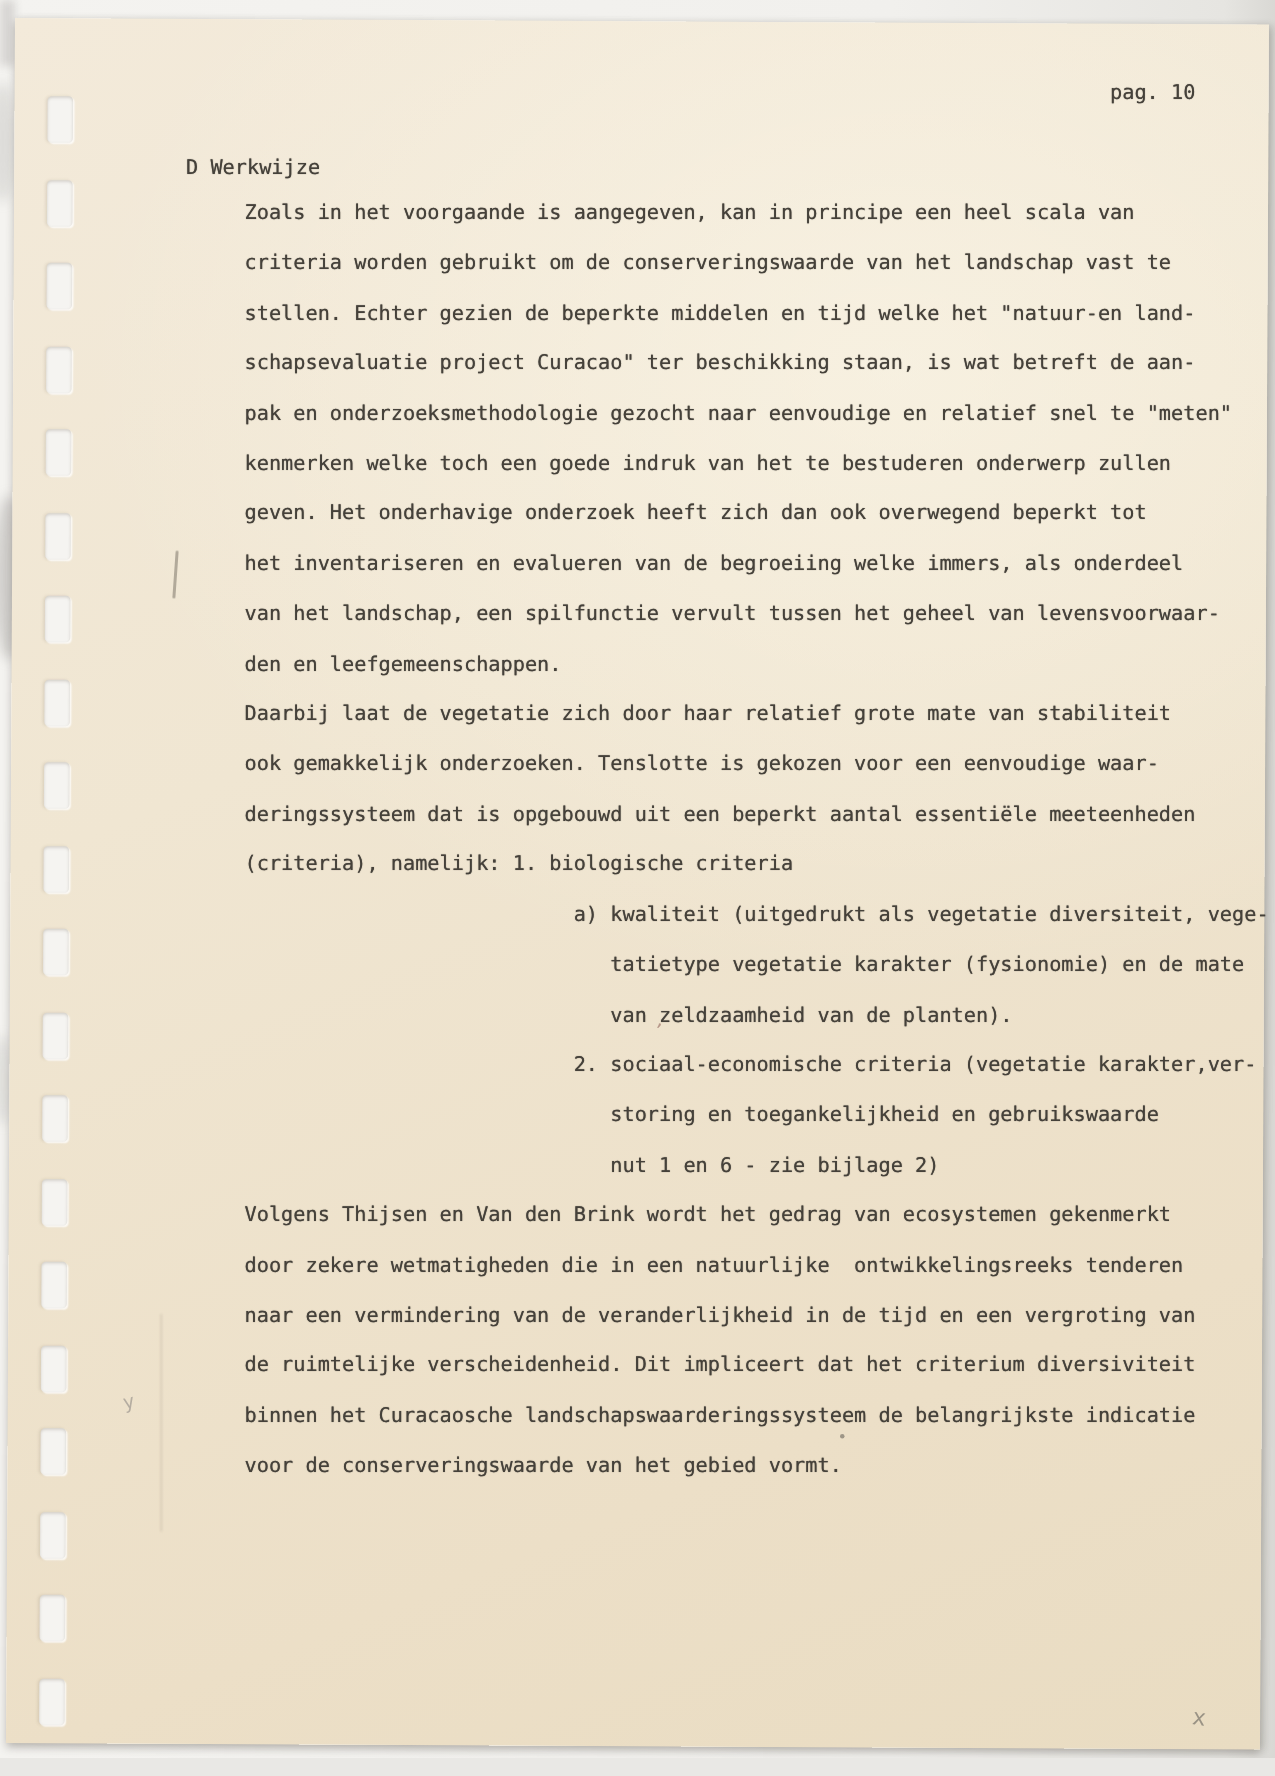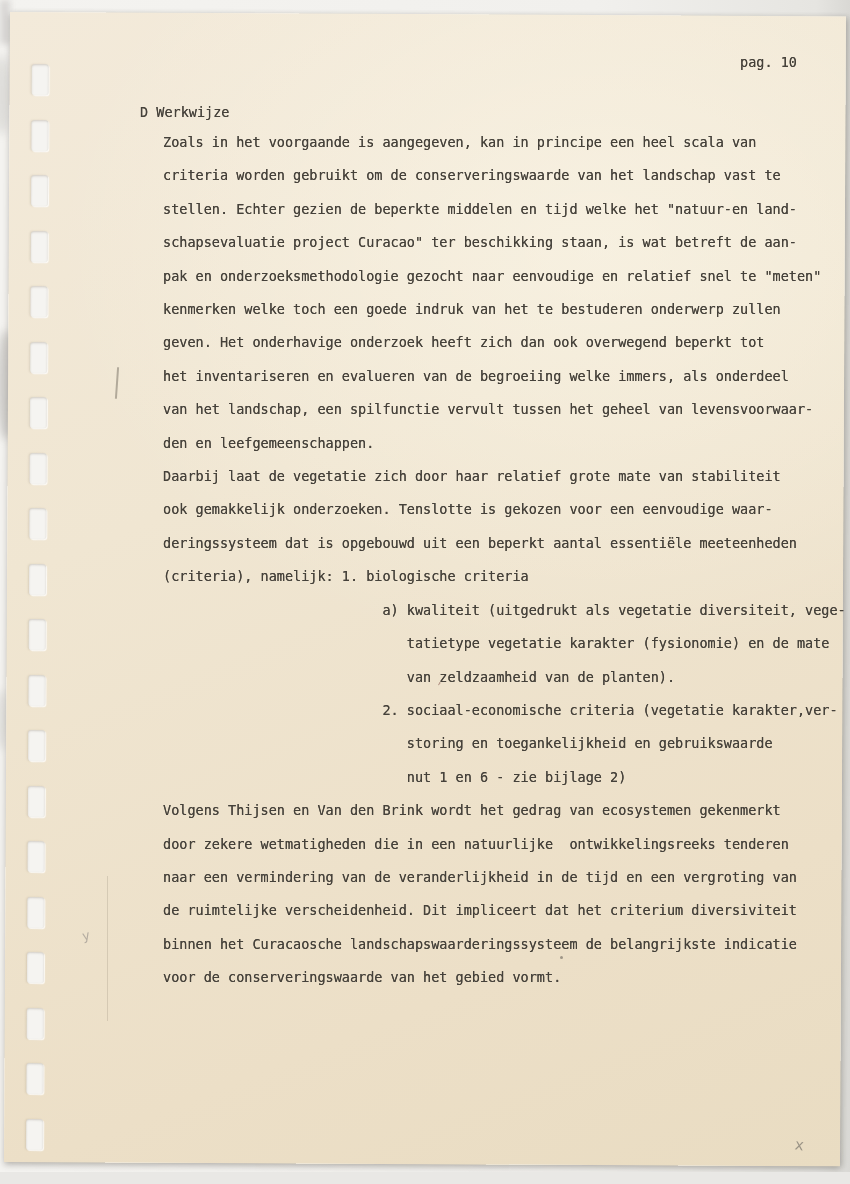--- a/index.html
+++ b/index.html
@@ -20,21 +20,21 @@
     transform:rotate(0.3deg);transform-origin:top left;
     box-shadow:0 3px 6px rgba(60,55,45,.28), 3px 0 5px rgba(60,55,45,.12);
   }
   .hole{
     position:absolute;left:22px;width:17px;height:31px;border-radius:3px;
     background:#f5f4f1;
     box-shadow:inset 0 1px 2px rgba(110,100,85,.25), 1px 1px 1px rgba(255,255,255,.8), -1px 0 2px rgba(120,110,95,.18);
   }
   .txt{color:#45413a;text-shadow:0 0 .6px rgba(69,65,58,.85);}
   .page-number{position:absolute;left:740px;top:54px;font-size:13.5px;white-space:pre;}
-  .heading{position:absolute;left:140px;top:104px;font-size:13.5px;white-space:pre;}
+  .heading{position:absolute;left:124px;top:104px;font-size:13.5px;white-space:pre;}
   .body-pre{
     position:absolute;left:163px;top:126px;margin:0;
     font-family:"DejaVu Sans Mono",monospace;font-size:13.5px;line-height:33.4px;
     white-space:pre;
   }
   .pencil{position:absolute;pointer-events:none;}
   .stroke-mark{left:116px;top:367px;width:2px;height:32px;background:rgba(125,118,105,.55);transform:rotate(4deg);border-radius:2px;filter:blur(.4px);}
   .crease{left:107px;top:876px;width:1px;height:145px;background:rgba(150,140,122,.28);filter:blur(.6px);}
   .glyph-y{left:82px;top:928px;font-size:13px;color:rgba(150,145,138,.65);transform:rotate(-12deg);font-family:"DejaVu Sans Mono",monospace;}
   .glyph-x{left:795px;top:1136px;font-size:15px;color:rgba(120,115,107,.70);transform:rotate(8deg);font-family:"DejaVu Sans Mono",monospace;}

